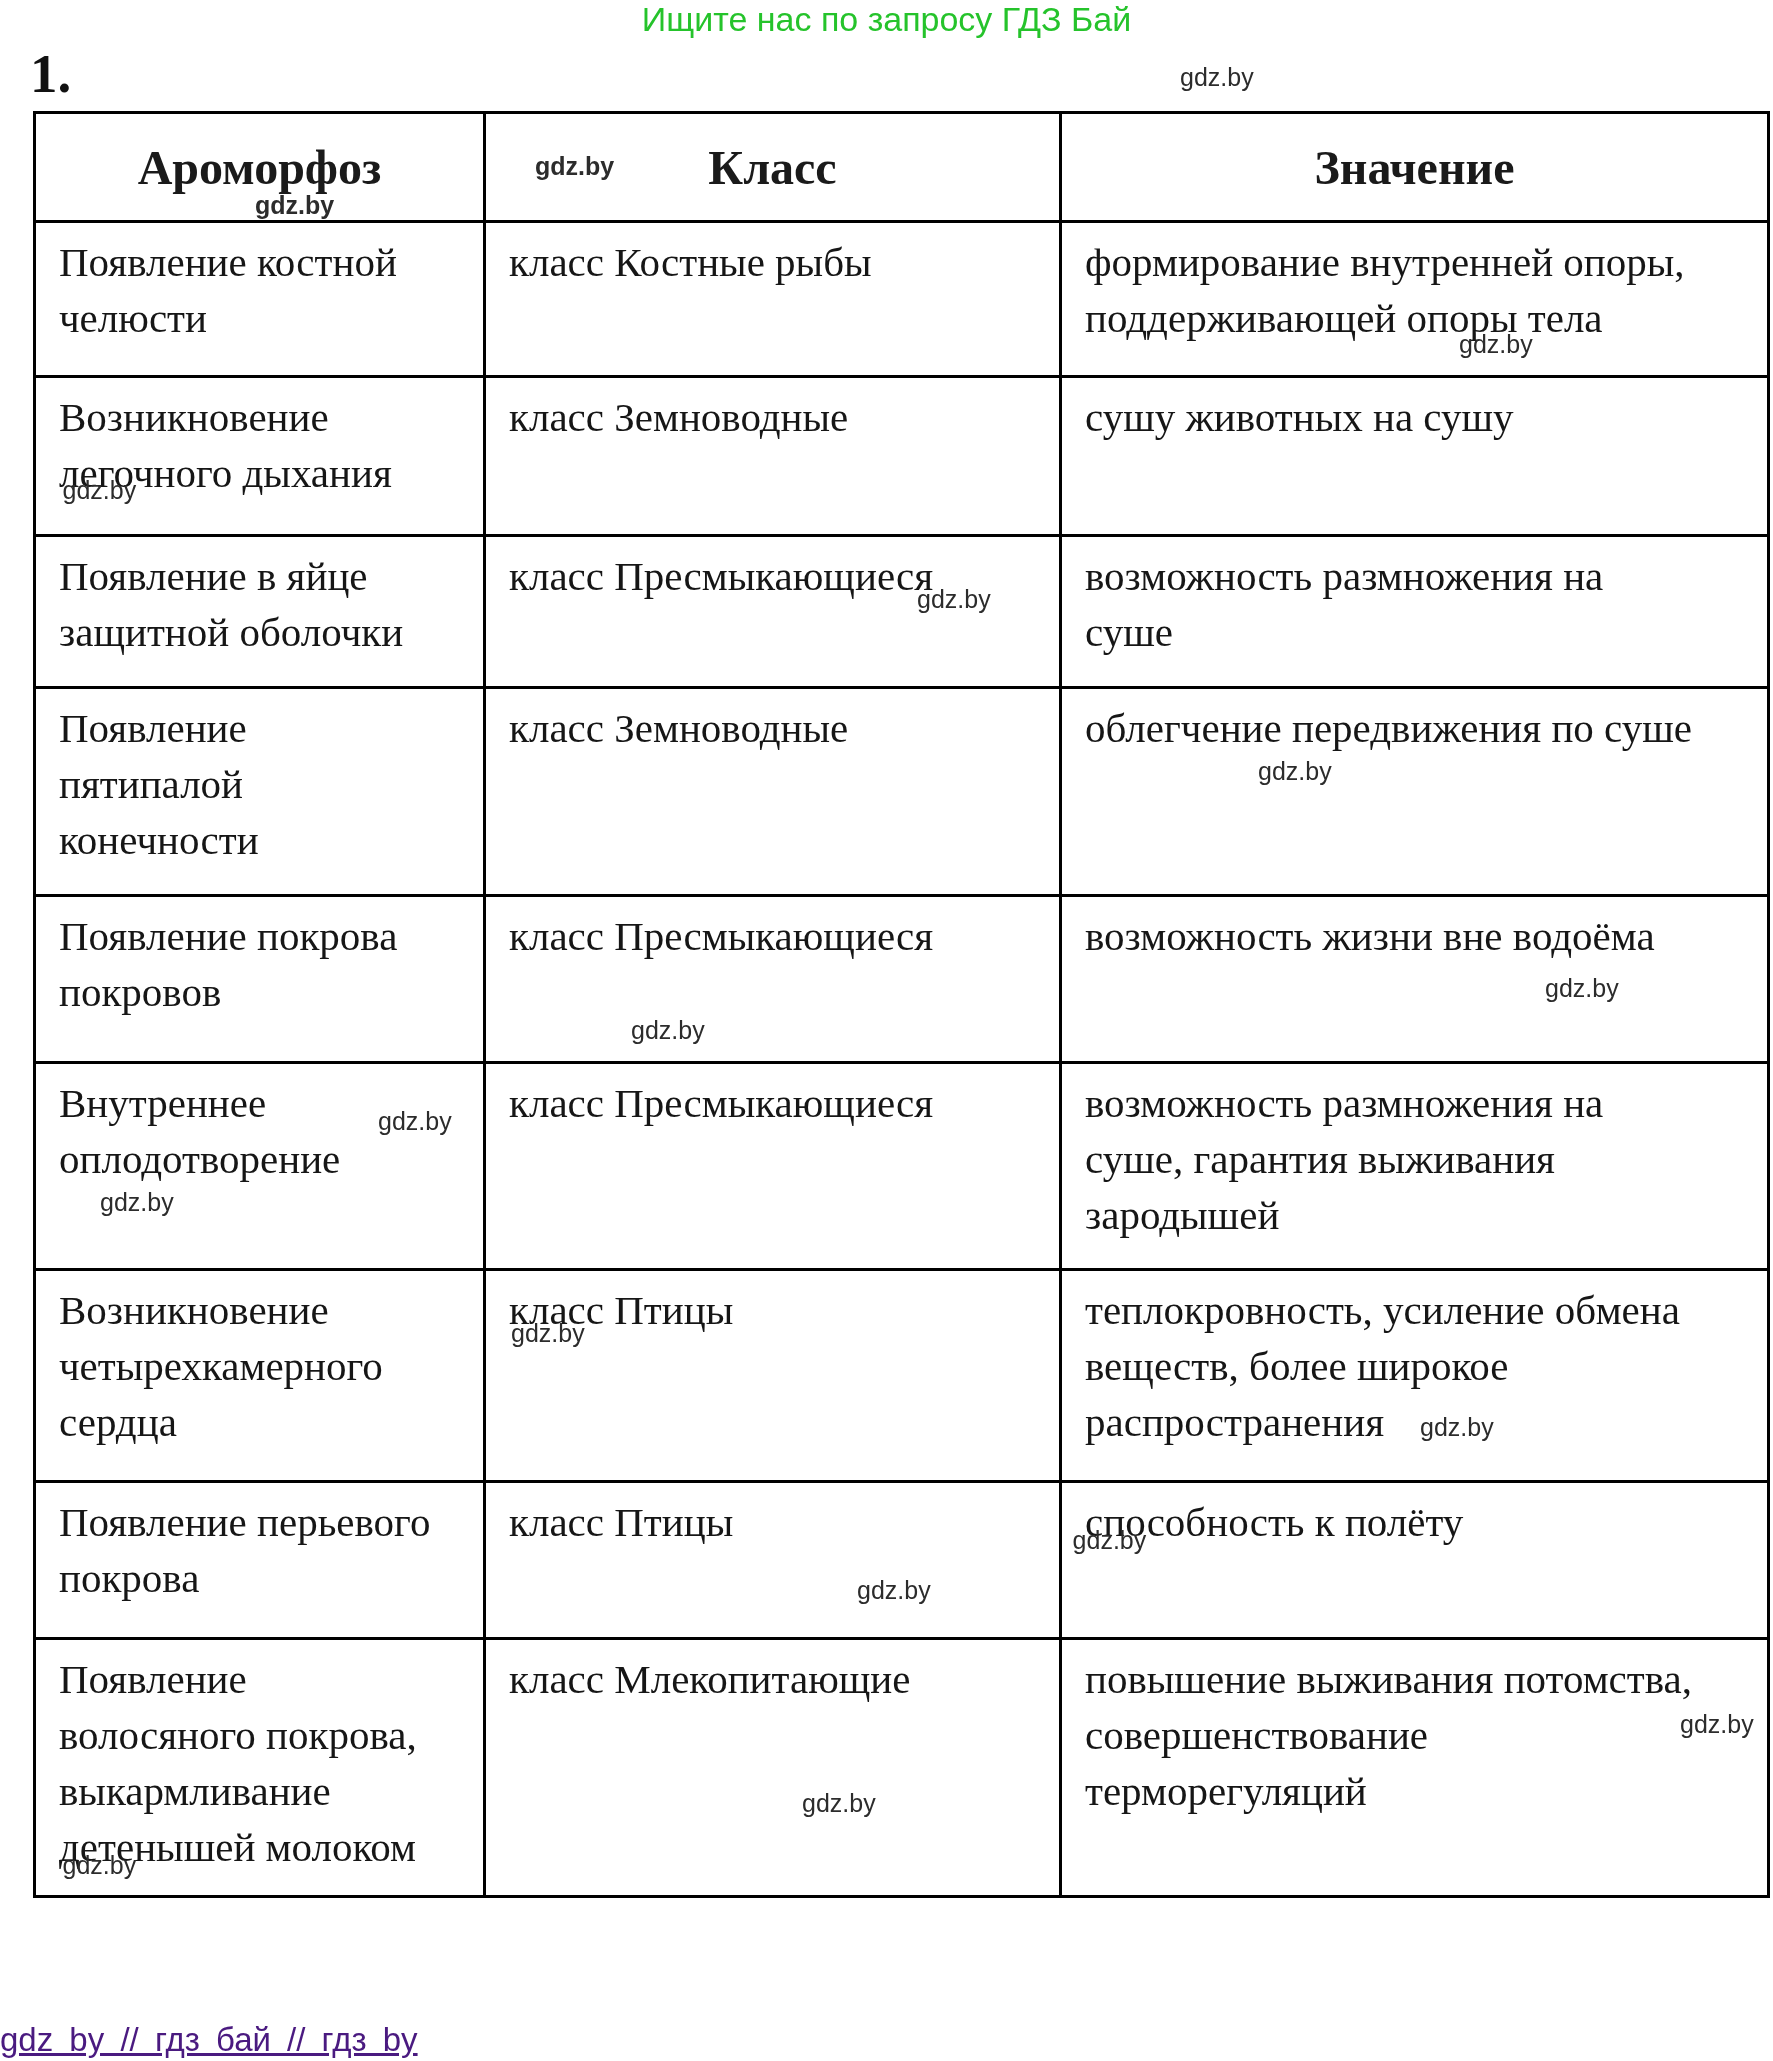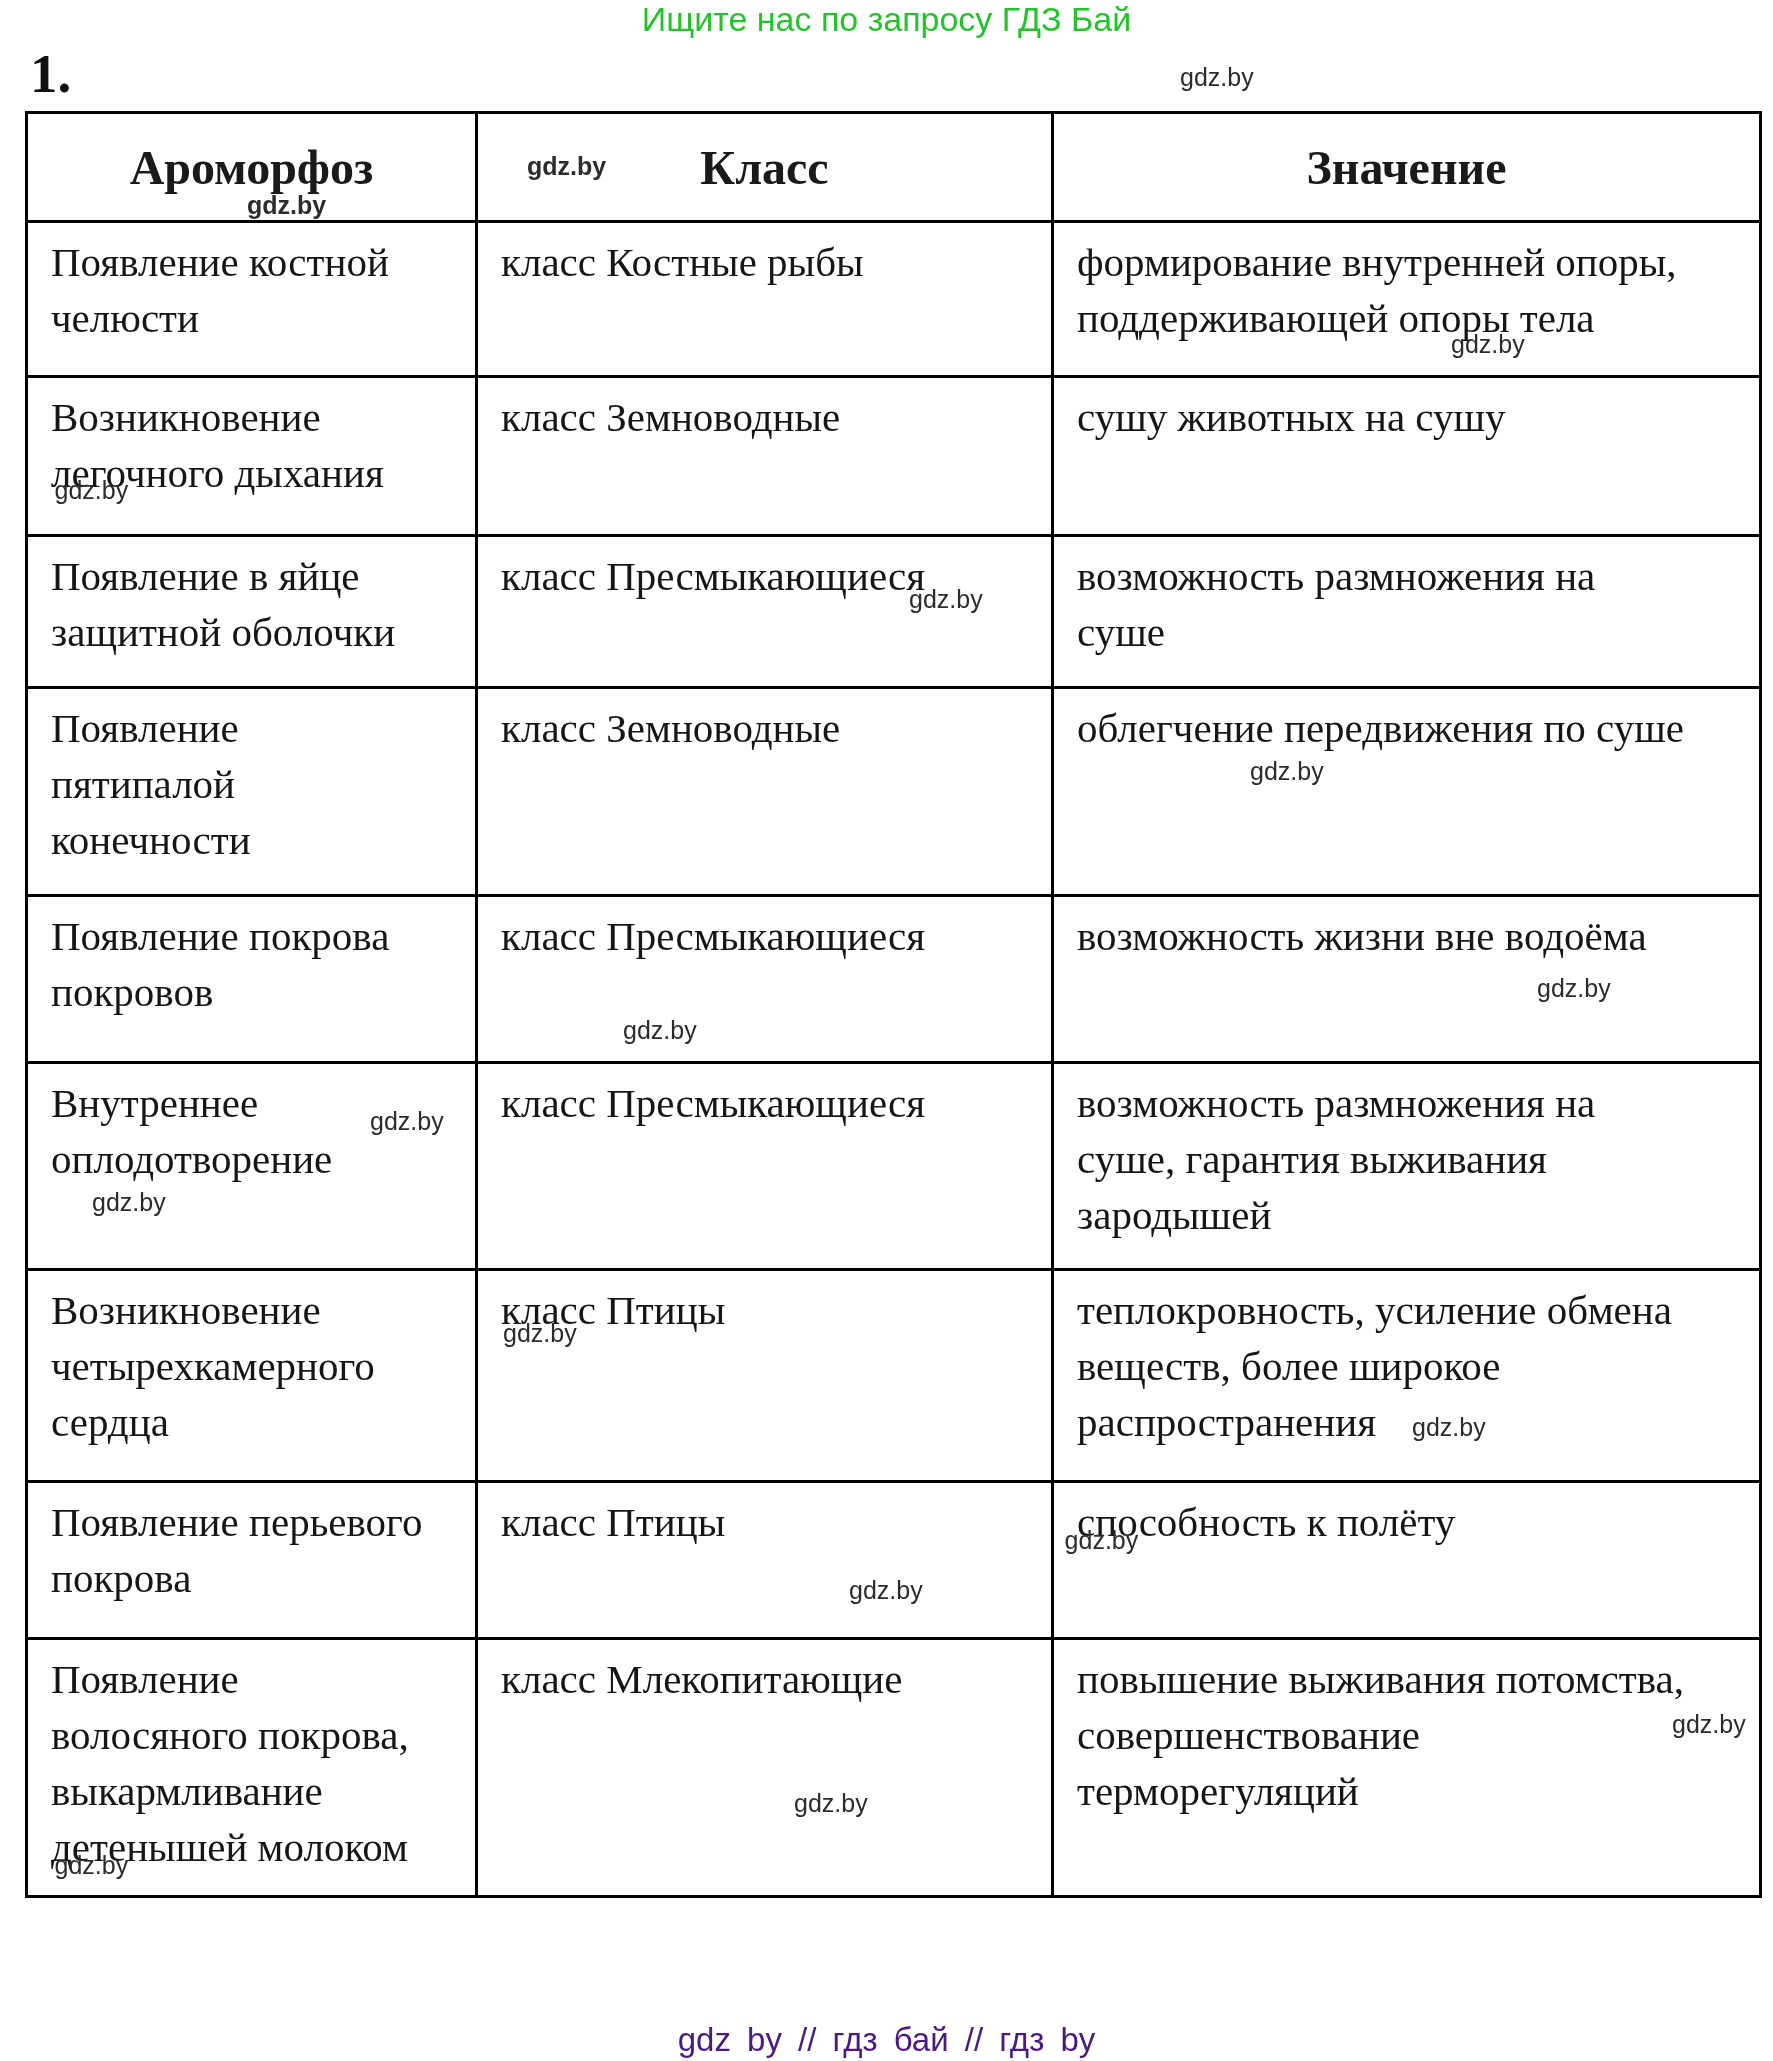--- a/index.html
+++ b/index.html
@@ -25,21 +25,21 @@
   }
   .wm{
     position:absolute;
     font-family:"Liberation Sans","DejaVu Sans",sans-serif;
     font-size:25px;line-height:26.5px;
     color:#2c2c2c;
     white-space:nowrap;
   }
   .wm.page-abs{left:1180px;top:64px;}
   table.tbl{
-    position:absolute;left:25px;top:111px;
+    position:absolute;left:33px;top:111px;
     width:1734px;
     border-collapse:collapse;
     table-layout:fixed;
   }
   .tbl th,.tbl td{
     border:3.5px solid #000000;
     position:relative;
   }
   .tbl th{
     font-size:48px;font-weight:bold;
@@ -49,25 +49,26 @@
   }
   .tbl td{
     vertical-align:top;
     padding:10.6px 12.4px 0 23px;
     font-size:41px;line-height:56px;
     color:#161616;
   }
   .cell-text{white-space:pre-line;}
   .footer{
     position:absolute;top:2022px;left:0;width:100%;
-    text-align:center;
+    text-align:left;
     font-family:"Liberation Sans","DejaVu Sans",sans-serif;
     font-size:33px;line-height:35px;
     color:#4a1a80;
     word-spacing:7px;
+    text-decoration:underline;
   }
 </style>
 </head>
 <body>
 
 <div class="page">
 
   <div class="promo">Ищите нас по запросу ГДЗ Бай</div>
 
   <div class="exnum">1.</div>

